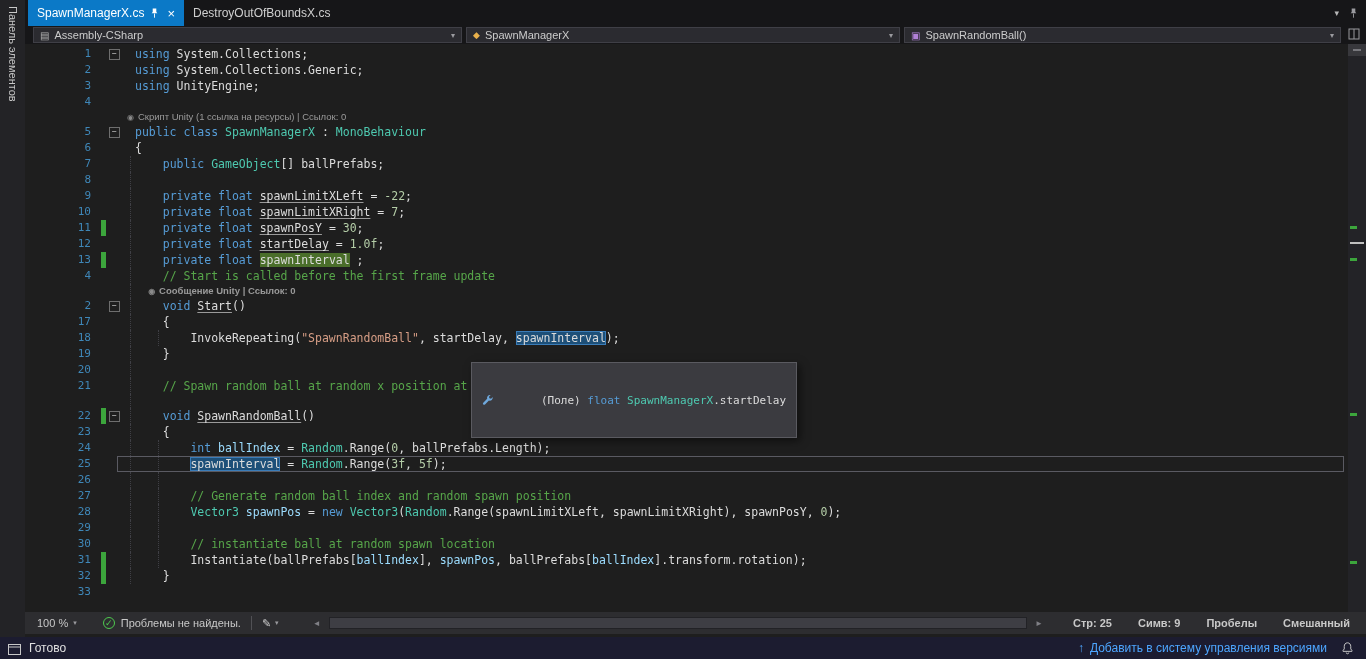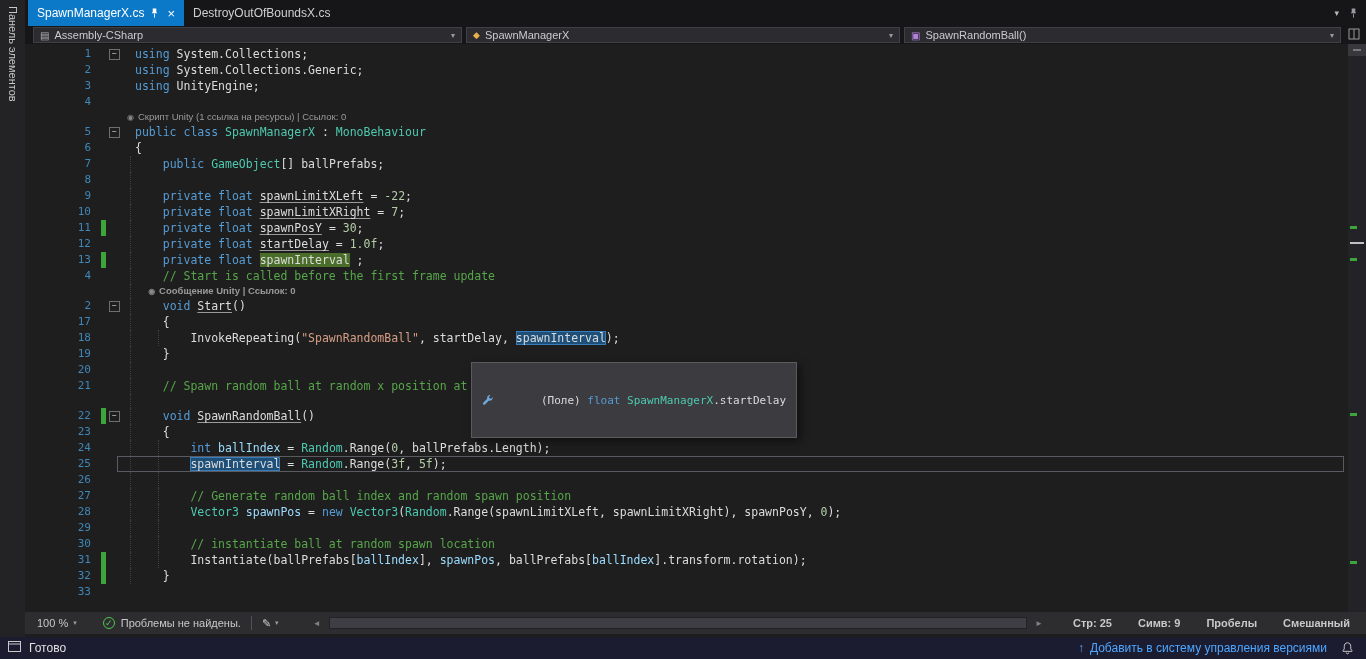--- a/index.html
+++ b/index.html
@@ -68,21 +68,21 @@
   .pen-icon{font-size:11px;color:#C8C8C8;}
   .harrow{font-size:8px;color:#808086;margin:0 4px;}
   .harrow.left{margin-left:34px;}
   .htrack{flex:1;height:12px;margin:0 4px;background:#222226;position:relative;}
   .hthumb{position:absolute;left:1px;right:1px;top:1px;bottom:1px;background:#3E3E44;}
   .hstat{margin-left:26px;white-space:nowrap;font-weight:bold;}
   .hstat.last{margin-right:16px;}
 
   
   .statusbar{position:absolute;left:0;top:637px;width:1366px;height:22px;background:var(--statusbar_bg);display:flex;align-items:center;font-size:12px;color:#E0E0E0;}
-  .sb-left{display:flex;align-items:flex-start;gap:8px;padding-left:8px;}
+  .sb-left{display:flex;align-items:flex-end;gap:8px;padding-left:8px;}
   .sb-right{margin-left:auto;display:flex;align-items:center;gap:14px;padding-right:12px;}
   .scc{display:flex;align-items:center;gap:6px;color:var(--link);}
   svg{display:block;}
 </style>
 </head>
 <body>
 
 <div class="app">
 
   <div class="toolbox">

